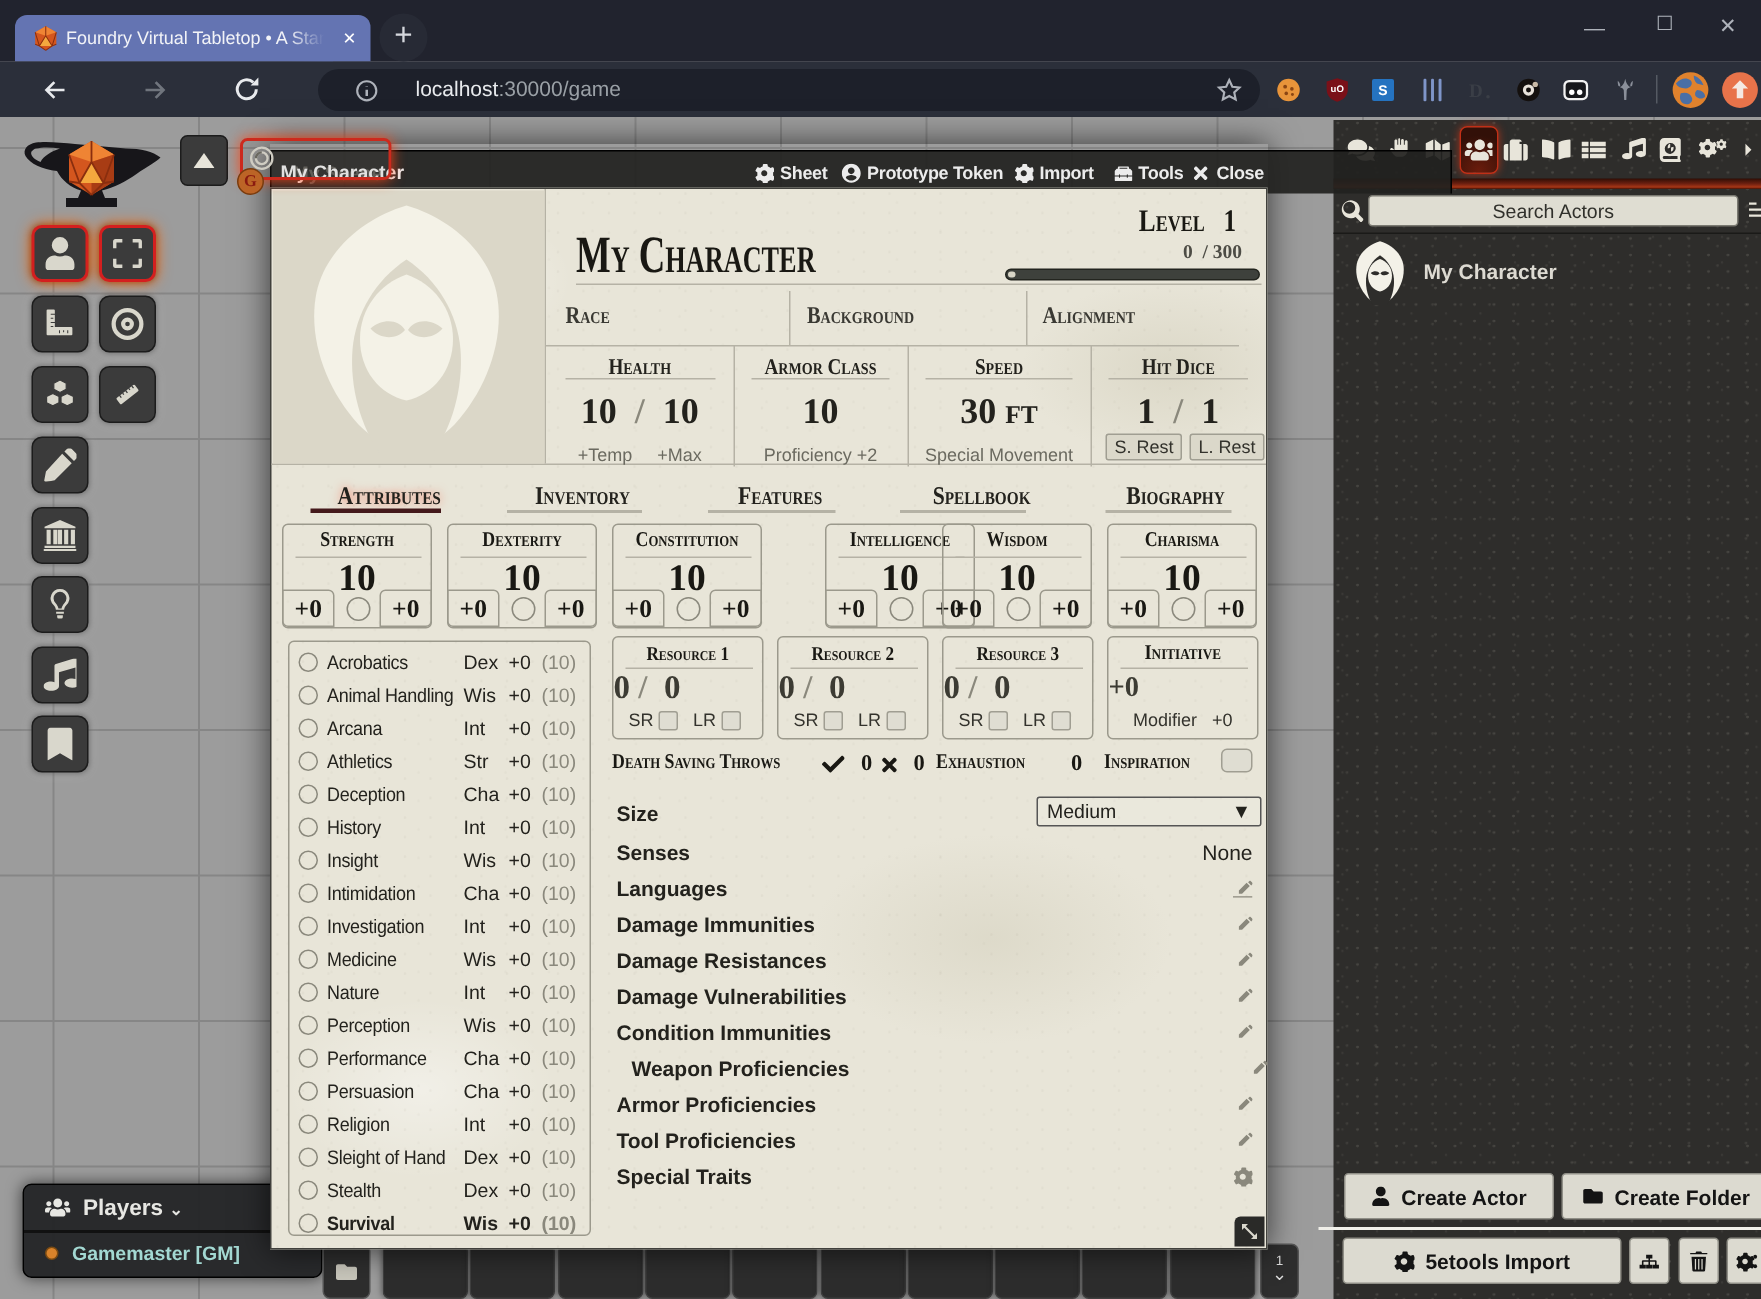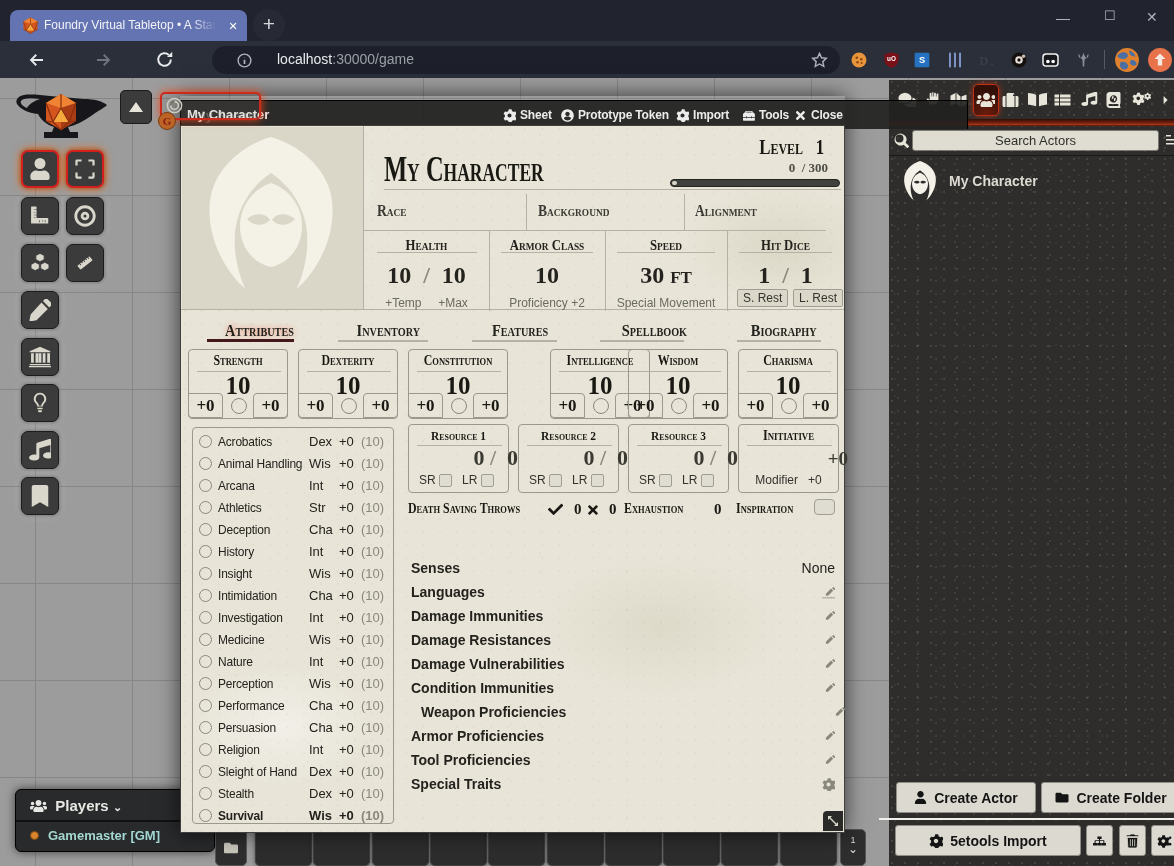--- a/index.html
+++ b/index.html
@@ -125,21 +125,21 @@
   .skrow .rad { position:absolute; left:6px; top:4px; width:13px; height:13px; border:1px solid #8a887c; border-radius:50%; }
   .skrow .nm { position:absolute; left:25px; top:3px; letter-spacing:-0.2px; display:inline-block; transform:scaleX(0.92); transform-origin:0 50%; white-space:nowrap; }
   .skrow .ab { position:absolute; left:116px; top:3px; }
   .skrow .md { position:absolute; left:146px; top:3px; }
   .skrow .pv { position:absolute; left:168px; top:3px; color:#8a887c; }
 
   
   .res { position:absolute; top:298px; width:101px; height:69px; border:1px solid #9b998c; border-radius:4px; }
   .res .lbl { position:absolute; left:0; top:3px; width:100%; text-align:center; font-size:13px; font-weight:bold; transform:scaleX(0.88); }
   .res .ln { position:absolute; left:8px; top:20px; width:85px; height:1px; background:#b5b2a5; }
-  .res .val { position:absolute; left:10px; top:20px; width:100%; text-align:right; font-size:22px; font-weight:bold; color:#3c3b33; }
+  .res .val { position:absolute; left:0; top:20px; width:100%; text-align:left; font-size:22px; font-weight:bold; color:#3c3b33; }
   .res .srlr { position:absolute; left:0px; bottom:5px; width:100%; font-size:12px; color:#33322c;margin-top:42px; }
   .chk { display:inline-block; width:13px; height:13px; background:#dfddd2; border:1px solid #a09e92; border-radius:2px; vertical-align:-3px; }
 
   
   #counters { position:absolute; left:227px; top:373px; width:430px; height:22px; font-weight:bold; }
 
   
   .trait { position:absolute; left:230px; width:428px; height:24px; font-size:14px; font-weight:bold; color:#23221d; }
   .trait .v { position:absolute; right:4px; top:0; font-weight:bold; }
   .trait svg { position:absolute; right:4px; top:2px; width:13px; height:13px; fill:#8a887c; }
@@ -748,20 +748,23 @@
         <svg style="position:absolute;left:178px;top:4px;" width="14" height="14" viewBox="0 0 352 512" fill="#191813">
             <path d="M242 256 l100-100 c12-12 12-32 0-45 l-23-23 c-13-12-33-12-45 0 L174 188 74 88 c-12-12-32-12-45 0 L6 111 c-12 13-12 33 0 45 l100 100 L6 356 c-12 12-12 32 0 45 l23 23 c13 12 33 12 45 0 l100-100 100 100 c12 12 32 12 45 0 l23-23 c12-13 12-33 0-45 Z"></path>
           </svg>
         <span class="serif" style="position:absolute;left:201px;top:2px;font-size:15px;">0</span>
         <span class="serif sc" style="position:absolute;left:216px;top:2px;font-size:14px;display:inline-block;transform:scaleX(0.85);transform-origin:0 50%;">Exhaustion</span>
         <span class="serif" style="position:absolute;left:306px;top:2px;font-size:15px;">0</span>
         <span class="serif sc" style="position:absolute;left:328px;top:2px;font-size:14px;display:inline-block;transform:scaleX(0.85);transform-origin:0 50%;">Inspiration</span>
         <span class="chk" style="position:absolute;left:406px;top:0px;width:21px;height:16px;border-radius:4px;"></span>
       </div>
 
+      <div class="trait" style="top:408px;">Size
+        <span style="position:absolute;left:280px;top:-3px;width:150px;height:20px;border:1px solid #555;border-radius:2px;background:rgba(255,255,255,0.12);font-weight:normal;padding:1px 6px;font-size:13px;">Medium<span style="position:absolute;right:6px;">▼</span></span>
+      </div>
       <div class="trait" style="top:458px;">Languages<svg viewBox="0 0 576 512">
             <path d="M402 80 l94 94 -228 228 -94 0 0-94 Z M552 57 l-33-33 c-9-9-24-9-33 0 l-41 41 94 94 41-41 c9-9 9-24 0-33 Z M0 480 h576 v32 H0 Z"></path>
           </svg></div>
       <div class="trait" style="top:434px;">Senses<span class="v" style="font-weight:normal;">None</span></div>
       <div class="trait" style="top:482px;">Damage Immunities<svg viewBox="0 0 576 512">
             <path d="M402 80 l94 94 -228 228 -94 0 0-94 Z M552 57 l-33-33 c-9-9-24-9-33 0 l-41 41 94 94 41-41 c9-9 9-24 0-33 Z"></path>
           </svg></div>
       <div class="trait" style="top:506px;">Damage Resistances<svg viewBox="0 0 576 512">
             <path d="M402 80 l94 94 -228 228 -94 0 0-94 Z M552 57 l-33-33 c-9-9-24-9-33 0 l-41 41 94 94 41-41 c9-9 9-24 0-33 Z"></path>
           </svg></div>

